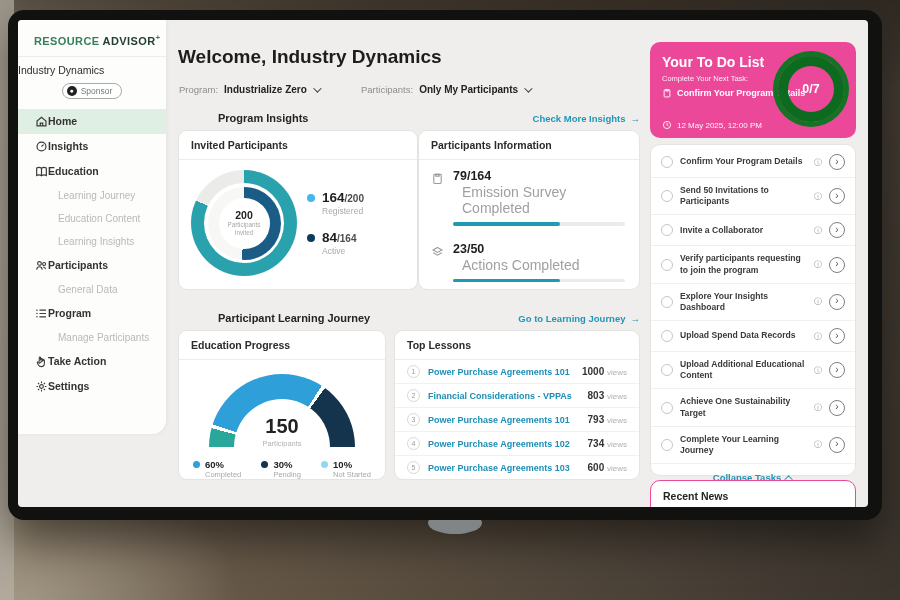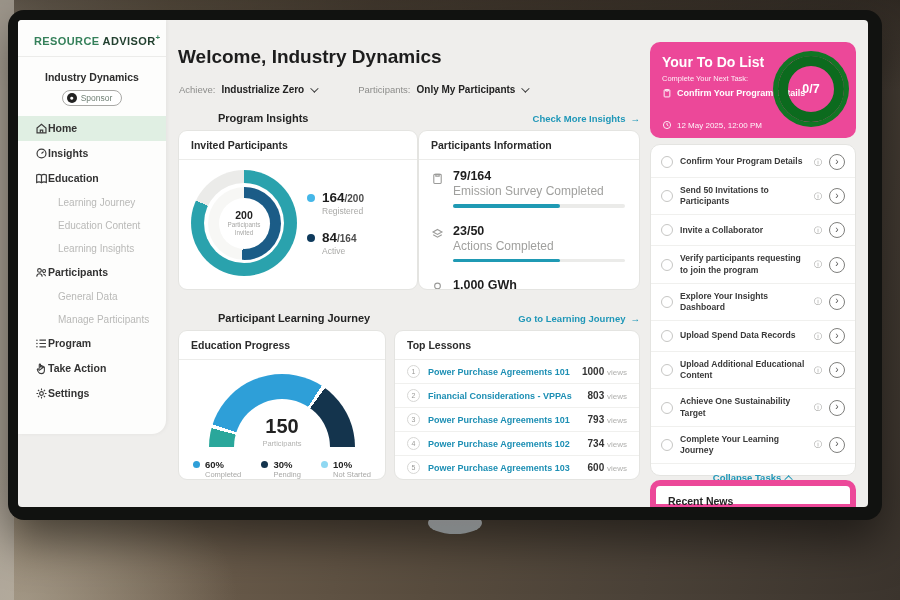--- a/index.html
+++ b/index.html
@@ -21,21 +21,21 @@
             font-size:10px; color:#2b2b2b; }
 
   
   .sidebar { position:absolute; left:0; top:0; width:148px; height:414px; background:#fdfdfc;
              border-bottom-right-radius:14px; box-shadow:1px 0 4px rgba(0,0,0,.05); }
   .logo { padding:13px 0 9px 16px; font-size:11px; font-weight:bold; letter-spacing:.4px;
           border-bottom:1px solid #ececea; }
   .logo .b1 { color:#35805a; }
   .logo .b2 { color:#22402f; }
   .logo .plus { color:#35805a; font-size:8px; vertical-align:super; }
-  .org-name { text-align:center; font-size:10.5px; font-weight:bold; color:#2d2d2d; margin-top:14px; }
+  .org-name { font-size:10.5px; font-weight:normal; color:#2d2d2d; margin-top:7px; }
   .sponsor-pill { display:flex; align-items:center; gap:4px; width:max-content; margin:7px auto 10px auto;
                   border:1px solid #a9a9a6; border-radius:10px; padding:2px 9px 2px 4px; background:#fff; }
   .sponsor-dot { width:10px; height:10px; border-radius:50%; background:#222; color:#fff; font-size:7px;
                  display:flex; align-items:center; justify-content:center; }
   .sponsor-label { font-size:8.5px; color:#6f7f74; }
   .nav { margin-top:2px; }
   .nav-item { display:flex; align-items:center; padding:6px 8px 6px 17px; cursor:pointer;
               font-size:10.5px; font-weight:bold; color:#333; }
   .nav-item.active { background:#e0efe3; }
   .nav-item.sub { padding-left:40px; font-weight:normal; color:#b9b9b7; font-size:10px; }
@@ -73,21 +73,21 @@
   .leg-val { font-size:13.5px; font-weight:bold; color:#1e1e1e; }
   .leg-tot { font-size:10px; font-weight:bold; color:#4c4c4c; }
   .leg-lab { font-size:8.5px; color:#a9a9a7; margin-top:1px; }
 
   
   .pi-row { display:flex; gap:9px; padding:9px 14px 7px 12px; }
   .pi-ic { width:13px; height:13px; color:#9b9b99; margin-top:3px; flex:0 0 13px; }
   .pi-ic svg { width:13px; height:13px; }
   .pi-main { flex:1; }
   .pi-val { font-size:12.5px; font-weight:bold; color:#1e1e1e; }
-  .pi-lab { font-size:12px; color:#a0a09e; margin-top:1px; }
+  .pi-lab { font-size:14px; color:#a0a09e; margin-top:1px;margin-left:9px; }
   .pi-track { margin-top:6px; height:3.5px; background:#eceseb; background:#ebebe9; border-radius:2px; }
   .pi-fill { height:100%; border-radius:2px; background:#1f9ab4; }
 
   
   .gauge-wrap { width:146px; height:73px; margin:14px auto 4px auto; position:relative; overflow:hidden; }
   .gauge { width:146px; height:146px; border-radius:50%; position:absolute; top:0; left:0; }
   .gauge-hole { position:absolute; left:25px; top:25px; width:96px; height:96px; border-radius:50%; background:#fff;
                 display:flex; flex-direction:column; align-items:center; justify-content:flex-start; padding-top:16px; }
   .g-val { font-size:20px; font-weight:bold; color:#222; }
   .g-lab { font-size:7.5px; color:#b3b3b1; margin-top:1px; }
@@ -129,21 +129,21 @@
   .task-info { font-size:8px; color:#9a9a98; }
   .task-go { width:16px; height:16px; flex:0 0 16px; border:1.4px solid #7f7f7d; border-radius:50%;
              display:flex; align-items:center; justify-content:center; cursor:pointer; }
   .task-go span { font-size:10px; color:#555; line-height:1; margin-top:-1px; }
   .collapse-row { display:flex; gap:6px; align-items:center; justify-content:center; padding:8px 0 6px 0; cursor:pointer; }
   .collapse-label { font-size:9.5px; font-weight:bold; color:#1f97b8; }
   .chev-up { width:6px; height:6px; border-right:1.6px solid #1f97b8; border-bottom:1.6px solid #1f97b8;
              transform:rotate(-135deg) translateY(-2px); }
 
   .news-card { position:absolute; top:460px; left:0; width:206px; height:30px; background:#fff;
-               border:6px solid #ec4899; border-radius:10px 10px 0 0; padding:9px 12px; }
+               border:1px solid #ec4899; border-radius:10px 10px 0 0; padding:9px 12px; }
   .news-title { font-size:10.5px; font-weight:bold; color:#242424; }
 </style>
 </head>
 <body>
 
 <div class="bg-top-shade"></div>
 <div class="bg-left-strip"></div>
 <div class="bg-bottom-light"></div>
 <div class="stand-neck"></div>
 
@@ -214,37 +214,37 @@
               </svg>
             </span>
           <span>Participants</span>
         </div>
 
         <div class="nav-item sub">
 
           <span>General Data</span>
         </div>
 
-        <div class="nav-item sub">
-
-          <span>Manage Participants</span>
-        </div>
-
         <div class="nav-item">
           <span class="nav-ic">
               <svg viewBox="0 0 14 14" fill="none" stroke="currentColor" stroke-width="1.3">
                 <path d="M4.8 3.4h7M4.8 7h7M4.8 10.6h7"></path>
                 <circle cx="2.1" cy="3.4" r=".8" fill="currentColor" stroke="none"></circle>
                 <circle cx="2.1" cy="7" r=".8" fill="currentColor" stroke="none"></circle>
                 <circle cx="2.1" cy="10.6" r=".8" fill="currentColor" stroke="none"></circle>
               </svg>
             </span>
           <span>Program</span>
         </div>
 
+        <div class="nav-item sub">
+
+          <span>Manage Participants</span>
+        </div>
+
         <div class="nav-item">
           <span class="nav-ic">
               <svg viewBox="0 0 14 14" fill="none" stroke="currentColor" stroke-width="1.2">
                 <path d="M4.6 7.2V3c0-1 1.4-1 1.4 0v3m0-1.4c0-1 1.4-1 1.4 0V6m0-.8c0-1 1.4-1 1.4 0V6m0-.2c0-.9 1.3-.9 1.3 0v3.4c0 2-1.3 3.3-3.3 3.3-1.6 0-2.5-.7-3.3-2.1L2.6 8.6c-.5-.8.6-1.6 1.2-.8l.8 1z"></path>
               </svg>
             </span>
           <span>Take Action</span>
         </div>
 
         <div class="nav-item">
@@ -258,21 +258,21 @@
         </div>
       </nav>
   </aside>
 
   <section class="main">
     <h1 class="page-title">Welcome, Industry Dynamics</h1>
 
     <div class="filters">
 
         <div class="filter">
-          <span class="f-label">Achieve:</span>
+          <span class="f-label">Program:</span>
           <span class="f-value">Industrialize Zero</span>
           <span class="chev"></span>
         </div>
 
         <div class="filter">
           <span class="f-label">Participants:</span>
           <span class="f-value">Only My Participants</span>
           <span class="chev"></span>
         </div>
       </div>

